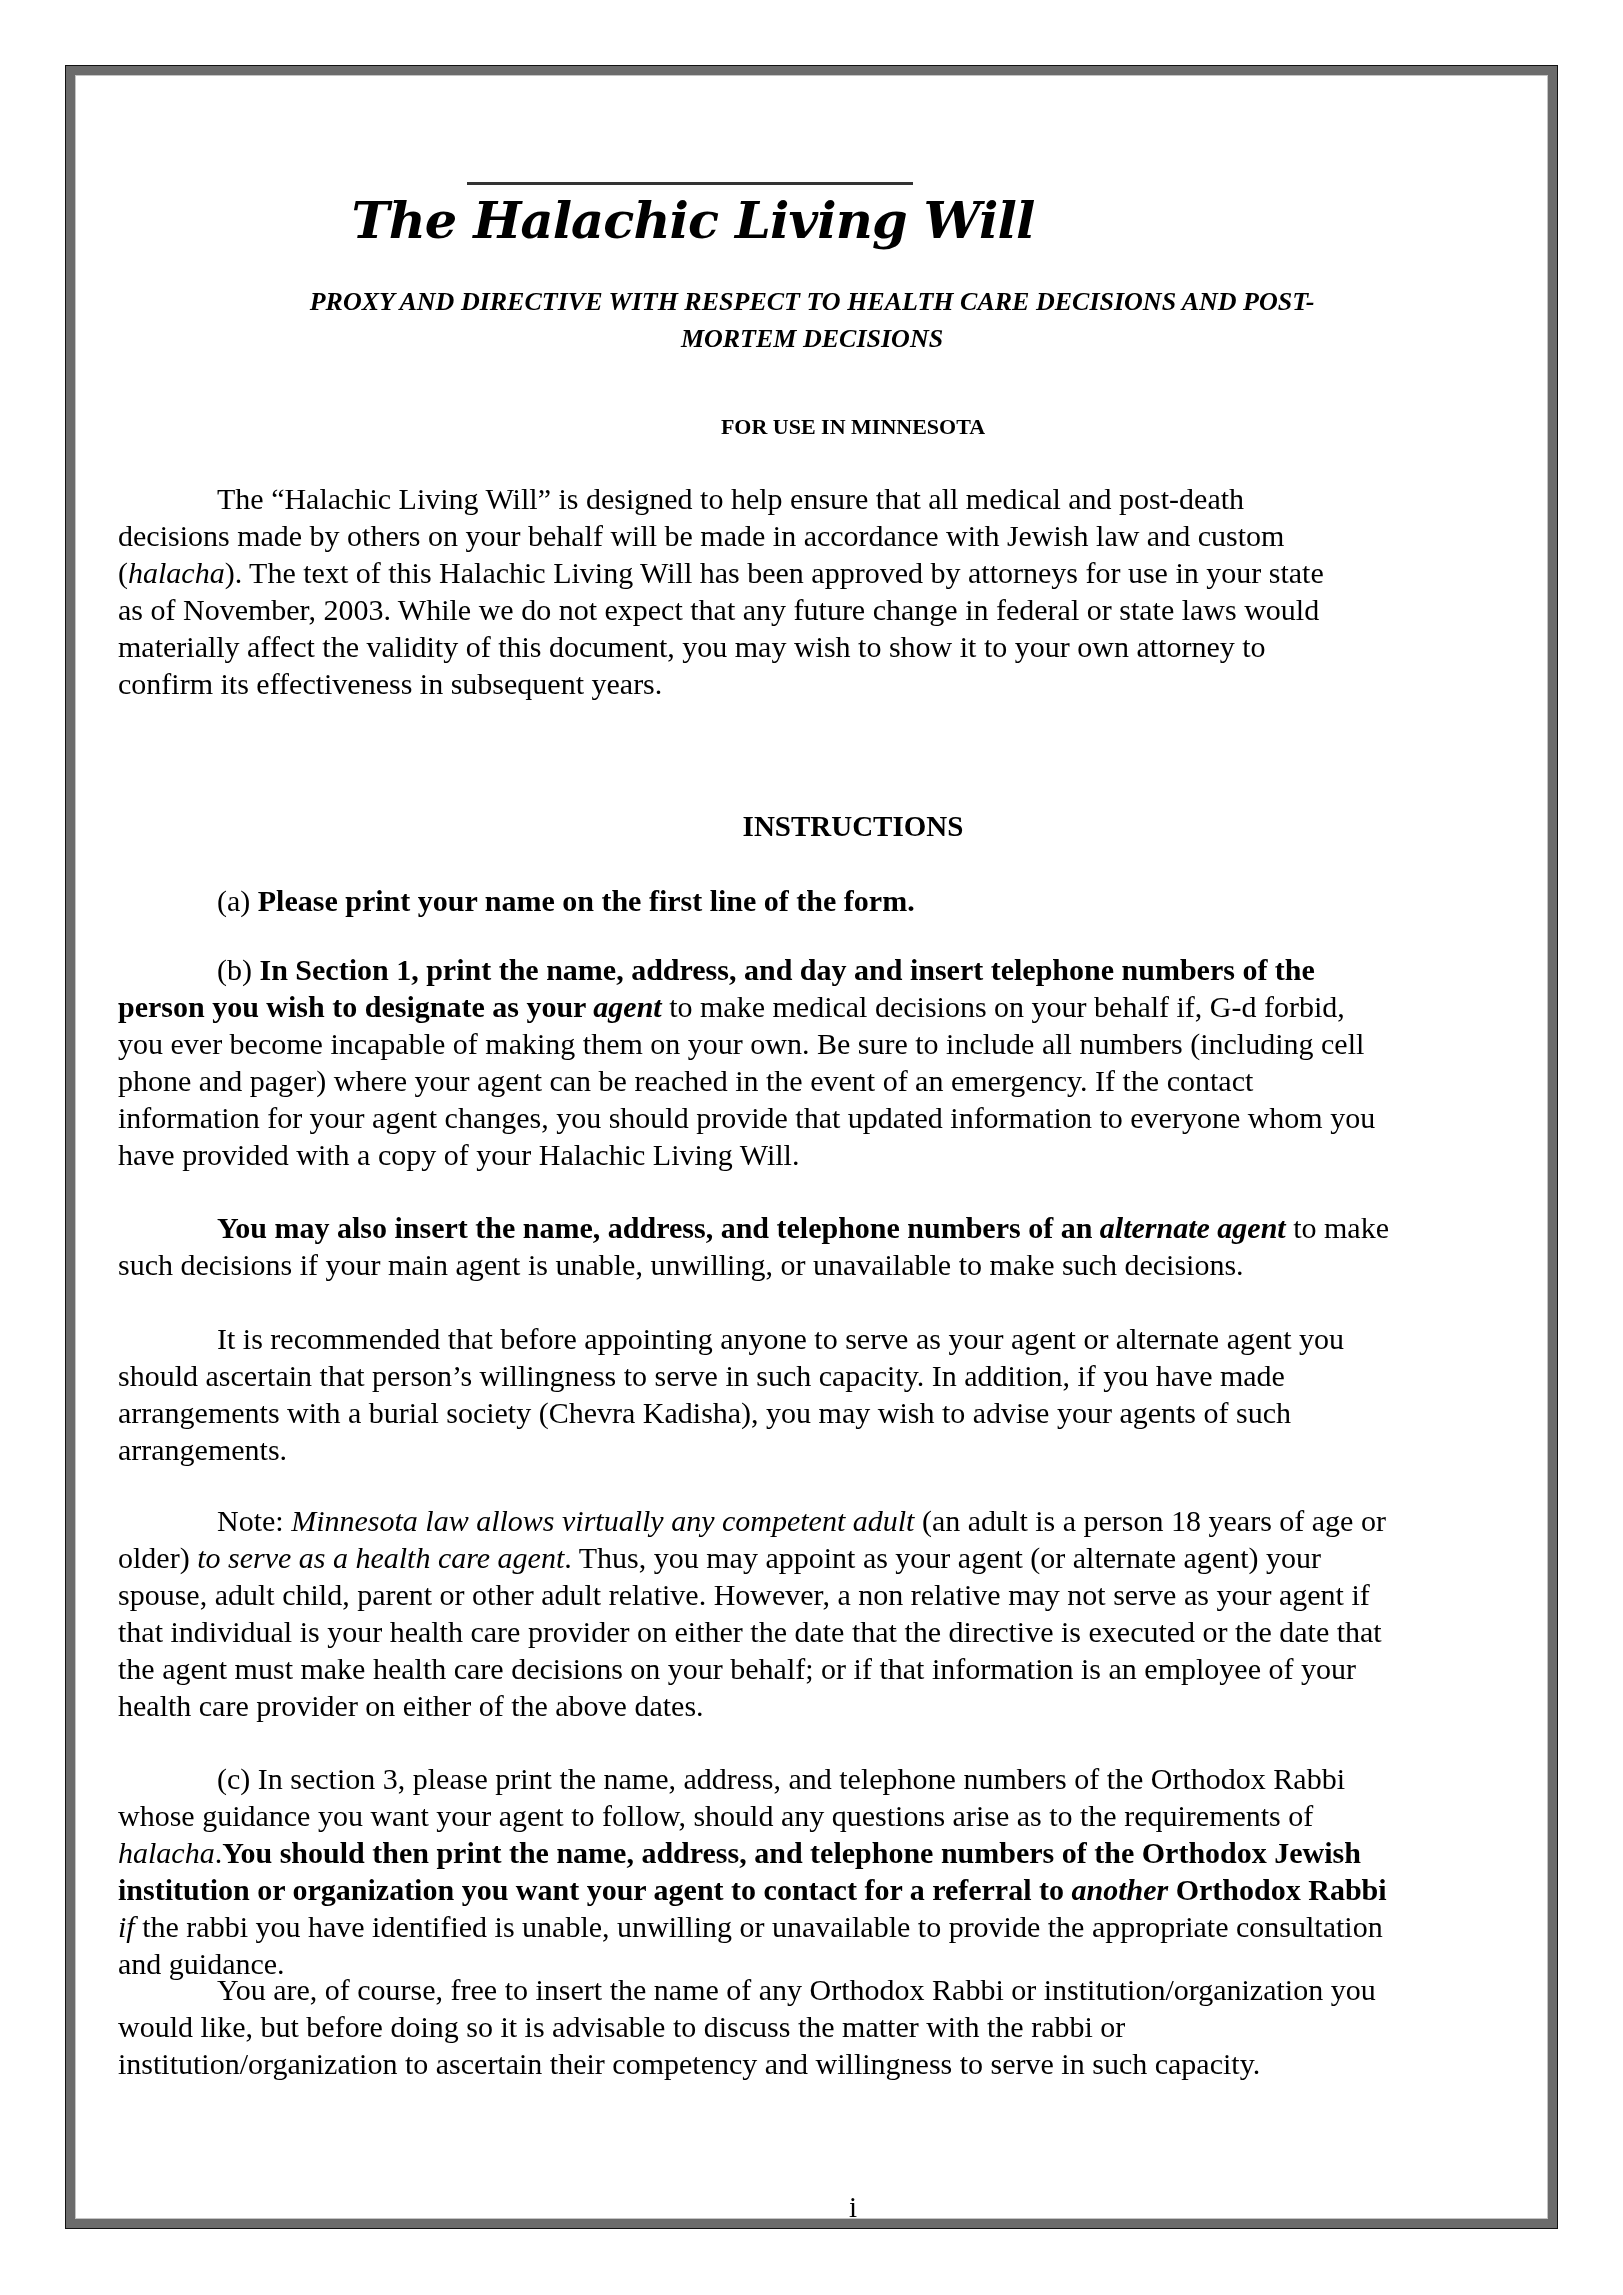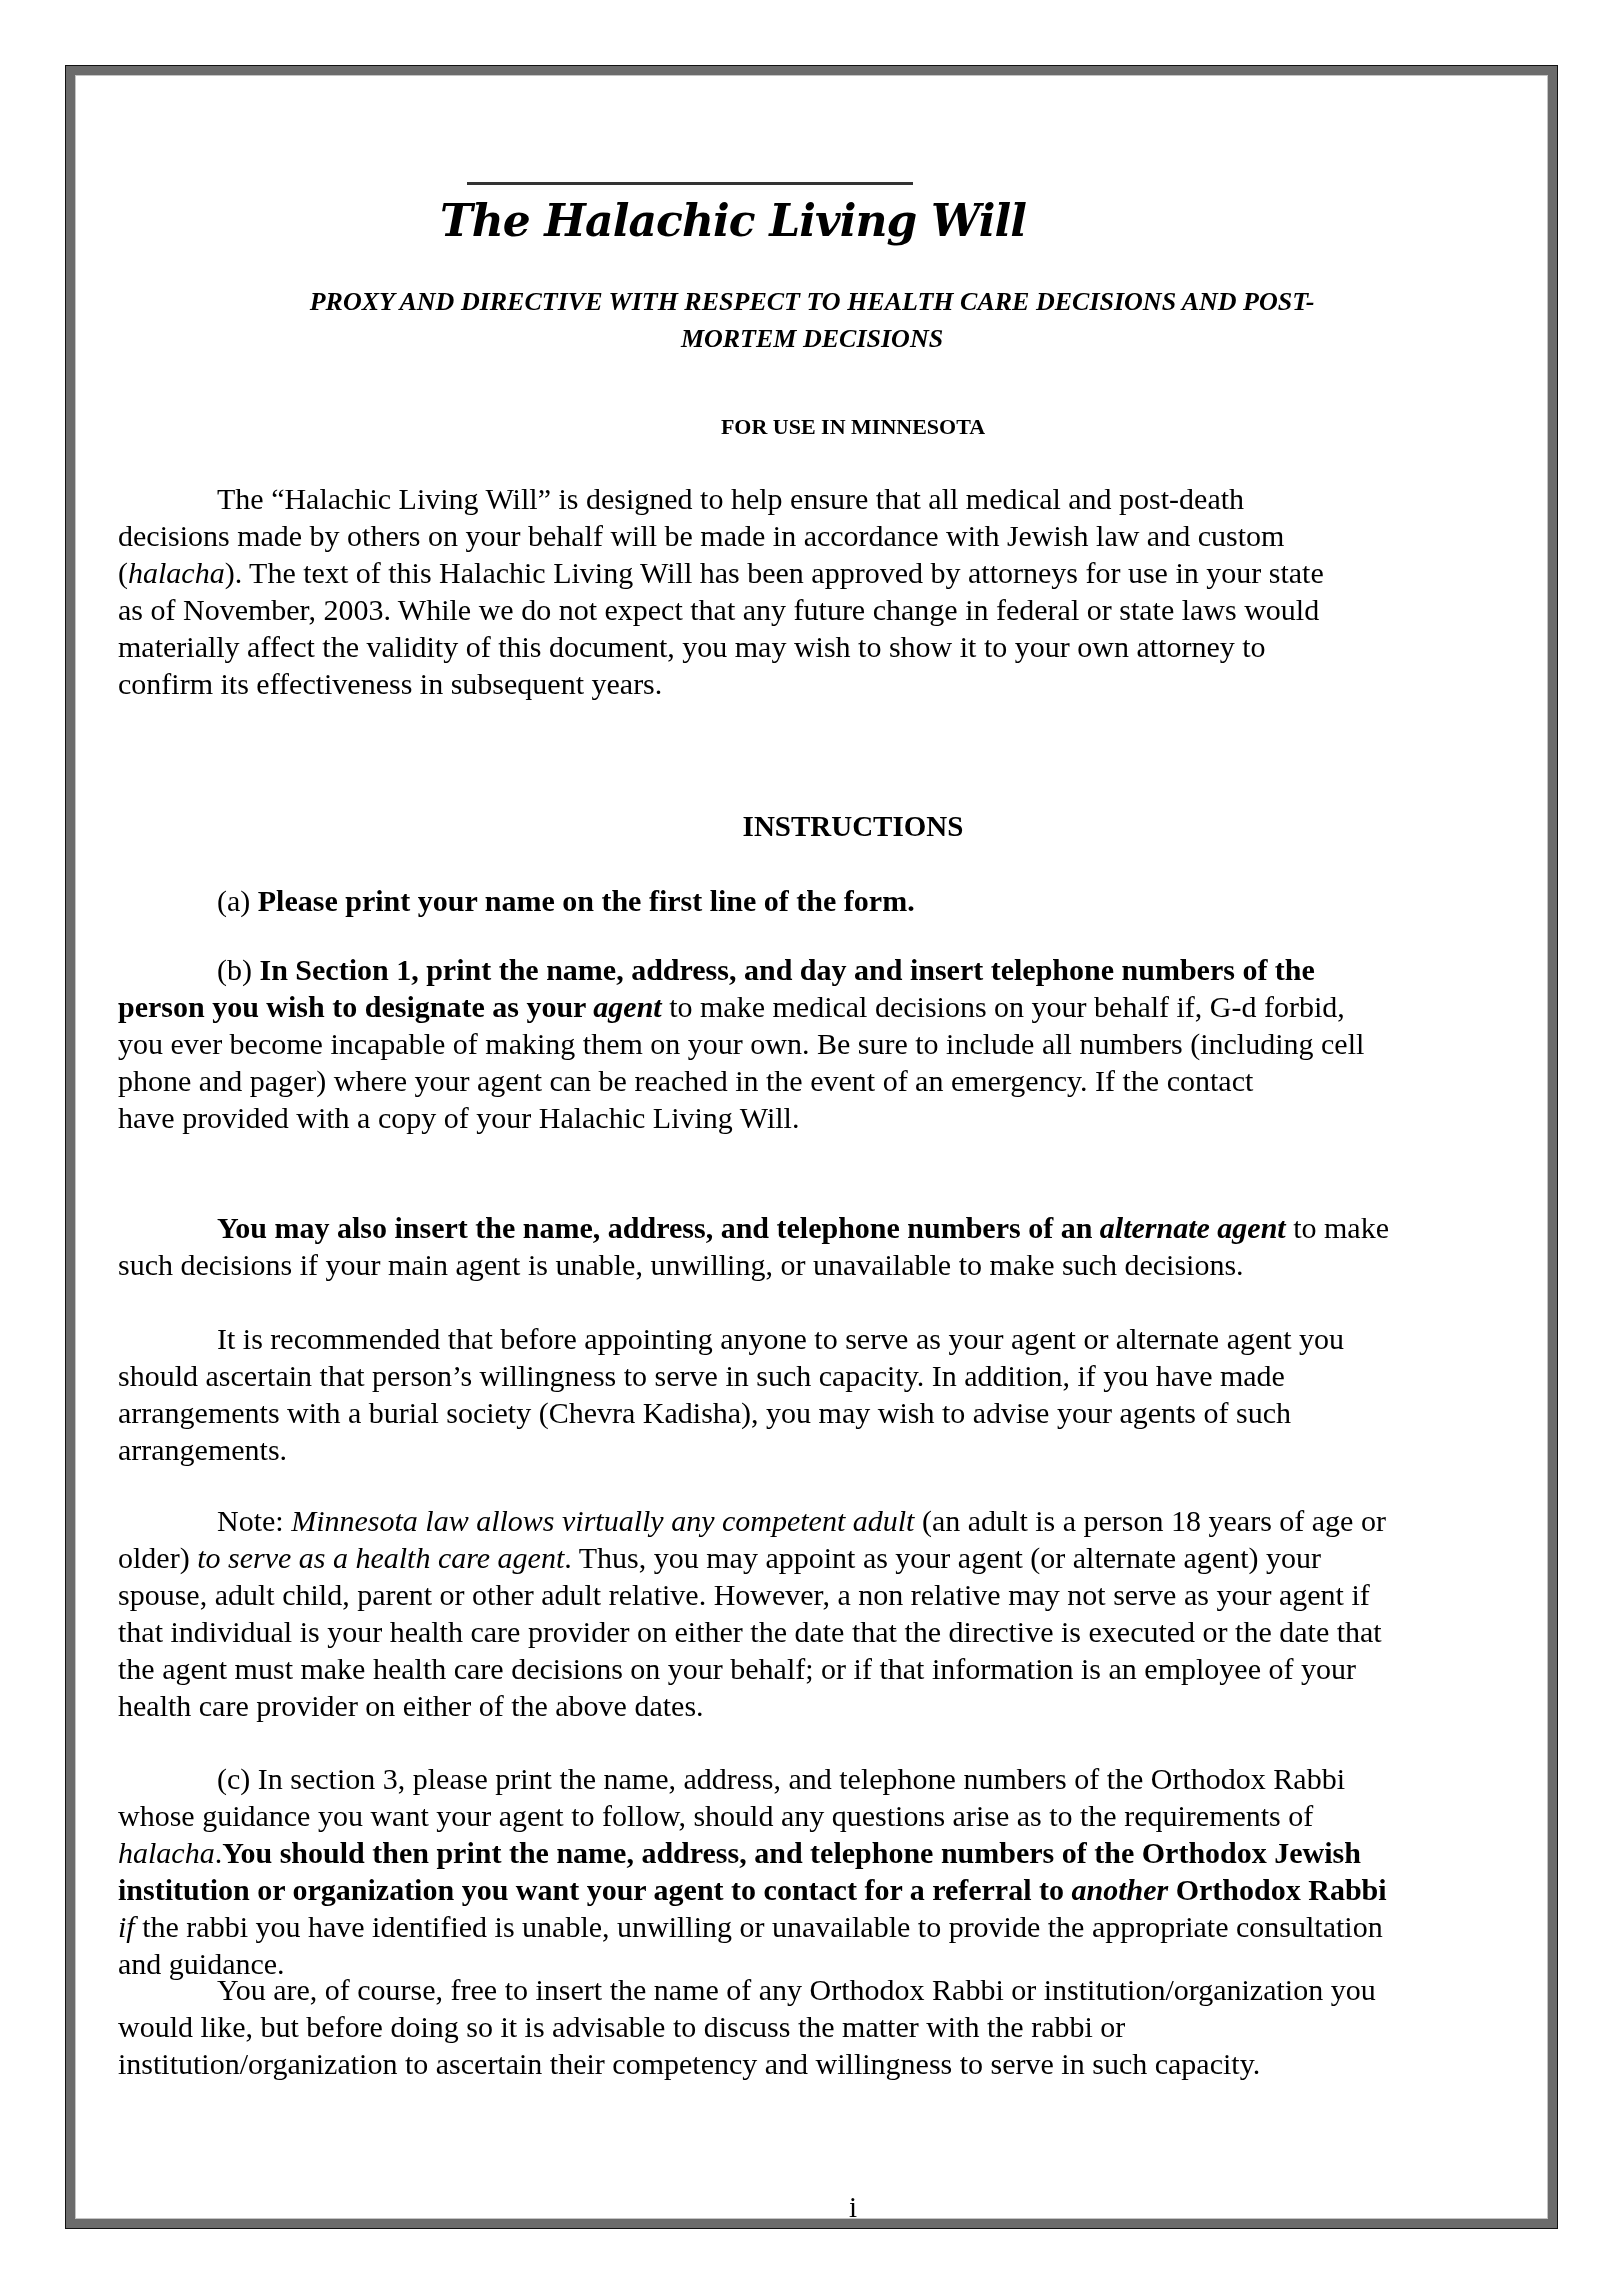--- a/index.html
+++ b/index.html
@@ -52,25 +52,24 @@
   }
   .title {
     position: absolute;
     left: 0;
     width: 1388px;
     top: 184px;
     text-align: center;
     font-family: "DejaVu Serif", serif;
     font-style: italic;
     font-weight: bold;
-    font-size: 44px;
+    font-size: 51px;
     line-height: 73px;
     letter-spacing: -0.9px;
     transform: translateX(-119px);
-    padding-left: 40px;
   }
   .subtitle {
     position: absolute;
     left: 0;
     width: 1388px;
     top: 283px;
     text-align: center;
     font-style: italic;
     font-weight: bold;
     font-size: 26px;
@@ -155,20 +154,21 @@
 
   <div class="para" style="top:882px;">
       <span class="line indent"><span>(a) </span><span style="font-weight: bold;">Please print your name on the first line of the form.</span></span>
     </div>
 
   <div class="para" style="top:951px;">
       <span class="line indent"><span>(b) </span><span style="font-weight: bold;">In Section 1, print the name, address, and day and insert telephone numbers of the</span></span>
       <span class="line"><span style="font-weight: bold;">person you wish to designate as your </span><span style="font-weight: bold; font-style: italic;">agent</span><span> to make medical decisions on your behalf if, G-d forbid,</span></span>
       <span class="line"><span>you ever become incapable of making them on your own.  Be sure to include all numbers (including cell</span></span>
       <span class="line"><span>phone and pager) where your agent can be reached in the event of an emergency.  If the contact</span></span>
+      <span class="line"><span>information for your agent changes, you should provide that updated information to everyone whom you</span></span>
       <span class="line"><span>have provided with a copy of your Halachic Living Will.</span></span>
     </div>
 
   <div class="para" style="top:1209px;">
       <span class="line indent"><span style="font-weight: bold;">You may also insert the name, address, and telephone numbers of an </span><span style="font-weight: bold; font-style: italic;">alternate agent</span><span> to make</span></span>
       <span class="line"><span>such decisions if your main agent is unable, unwilling, or unavailable to make such decisions.</span></span>
     </div>
 
   <div class="para" style="top:1320px;">
       <span class="line indent"><span>It is recommended that before appointing anyone to serve as your agent or alternate agent you</span></span>

